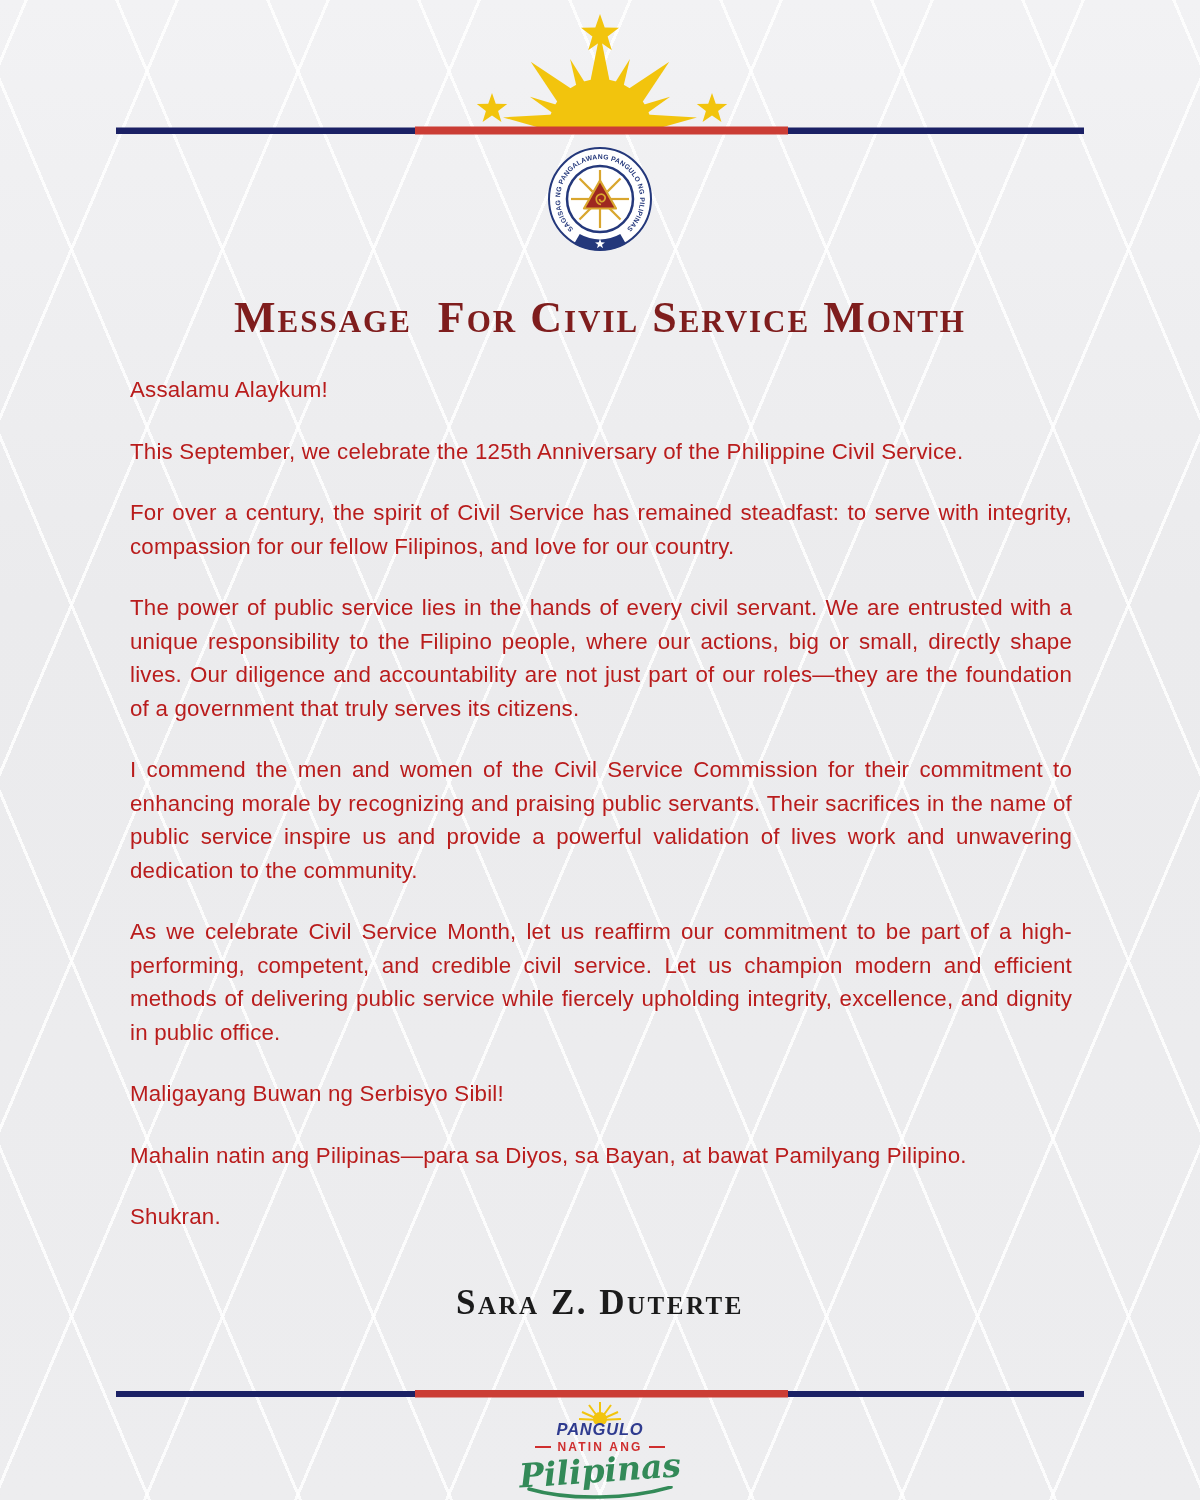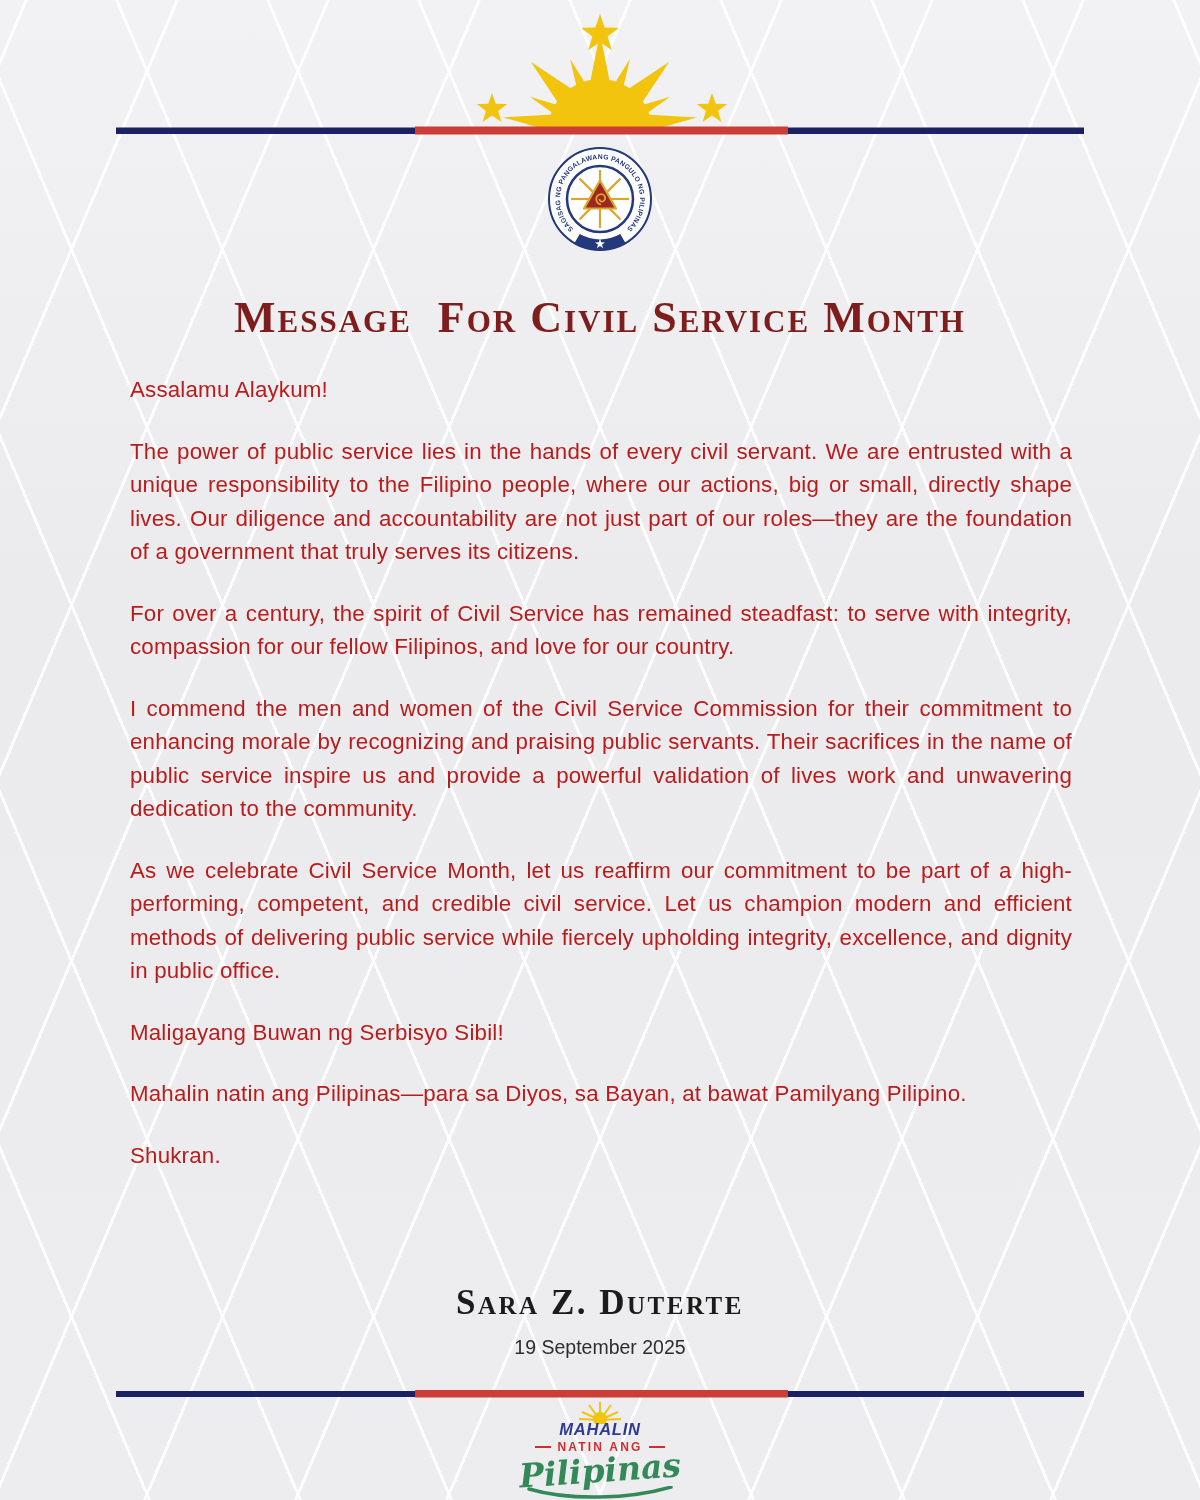--- a/index.html
+++ b/index.html
@@ -130,51 +130,51 @@
   </g>
   <path class="seal-tri" d="M0,-18.5 L16,9.5 L-16,9.5 Z"></path>
   <path d="M 1,5.5 C -4.5,4.5 -5.5,-2.5 -0.5,-4.5 C 3.5,-6 6.5,-2 4.5,1 C 3,3.5 -0.5,3 -0.5,0" fill="none" class="seal-gold" stroke-width="1.7"></path>
   <use href="#star5" transform="translate(0,45) scale(0.26)" fill="#ffffff"></use>
 </svg>
 
 <h1 id="page-title" class="abs">Message  For Civil Service Month</h1>
 
 <div id="letter" class="abs">
   <p>Assalamu Alaykum!</p>
+  <p>This September, we celebrate the 125th Anniversary of the Philippine Civil Service.</p>
+  <p class="justify">For over a century, the spirit of Civil Service has remained steadfast: to serve with integrity, compassion for our fellow Filipinos, and love for our country.</p>
   <p class="justify">The power of public service lies in the hands of every civil servant. We are entrusted with a unique responsibility to the Filipino people, where our actions, big or small, directly shape lives. Our diligence and accountability are not just part of our roles—they are the foundation of a government that truly serves its citizens.</p>
-  <p class="justify">For over a century, the spirit of Civil Service has remained steadfast: to serve with integrity, compassion for our fellow Filipinos, and love for our country.</p>
   <p class="justify">I commend the men and women of the Civil Service Commission for their commitment to enhancing morale by recognizing and praising public servants. Their sacrifices in the name of public service inspire us and provide a powerful validation of lives work and unwavering dedication to the community.</p>
   <p class="justify">As we celebrate Civil Service Month, let us reaffirm our commitment to be part of a high-performing, competent, and credible civil service. Let us champion modern and efficient methods of delivering public service while fiercely upholding integrity, excellence, and dignity in public office.</p>
   <p>Maligayang Buwan ng Serbisyo Sibil!</p>
   <p class="justify">Mahalin natin ang Pilipinas—para sa Diyos, sa Bayan, at bawat Pamilyang Pilipino.</p>
   <p>Shukran.</p>
 </div>
 
 <div id="signature" class="abs">
   <p id="sig-name">Sara Z. Duterte</p>
-  <p id="sig-date">19 September 2025</p>
 </div>
 
 <svg id="bottom-art" class="abs" viewBox="0 0 1200 12" aria-hidden="true">
   <rect class="navy-bar" x="116" y="3" width="968" height="6"></rect>
   <rect class="red-bar" x="415" y="2" width="373" height="7.5"></rect>
 </svg>
 
 <div id="footer-logo" class="abs">
   <svg id="footer-sun" viewBox="0 0 48 26" aria-hidden="true">
     <g stroke="#f2c40d" stroke-width="2">
       <line x1="24" y1="22" x2="24" y2="4"></line>
       <line x1="24" y1="22" x2="13" y2="7"></line>
       <line x1="24" y1="22" x2="35" y2="7"></line>
       <line x1="24" y1="22" x2="6" y2="14"></line>
       <line x1="24" y1="22" x2="42" y2="14"></line>
       <line x1="24" y1="22" x2="3" y2="21"></line>
       <line x1="24" y1="22" x2="45" y2="21"></line>
     </g>
     <circle cx="24" cy="21" r="7" class="gold" fill="#f2c40d"></circle>
   </svg>
-  <span id="logo-top">MAHALIN</span>
+  <span id="logo-top">PANGULO</span>
   <span id="logo-mid">NATIN ANG</span>
   <span id="logo-bottom">Pilipinas</span>
   <svg id="logo-swoosh" viewBox="0 0 150 16" aria-hidden="true">
     <path d="M4,3 C 45,15 105,13 146,1" fill="none" stroke="#338a58" stroke-width="3.5" stroke-linecap="round"></path>
   </svg>
 </div>
 
 </body></html>

